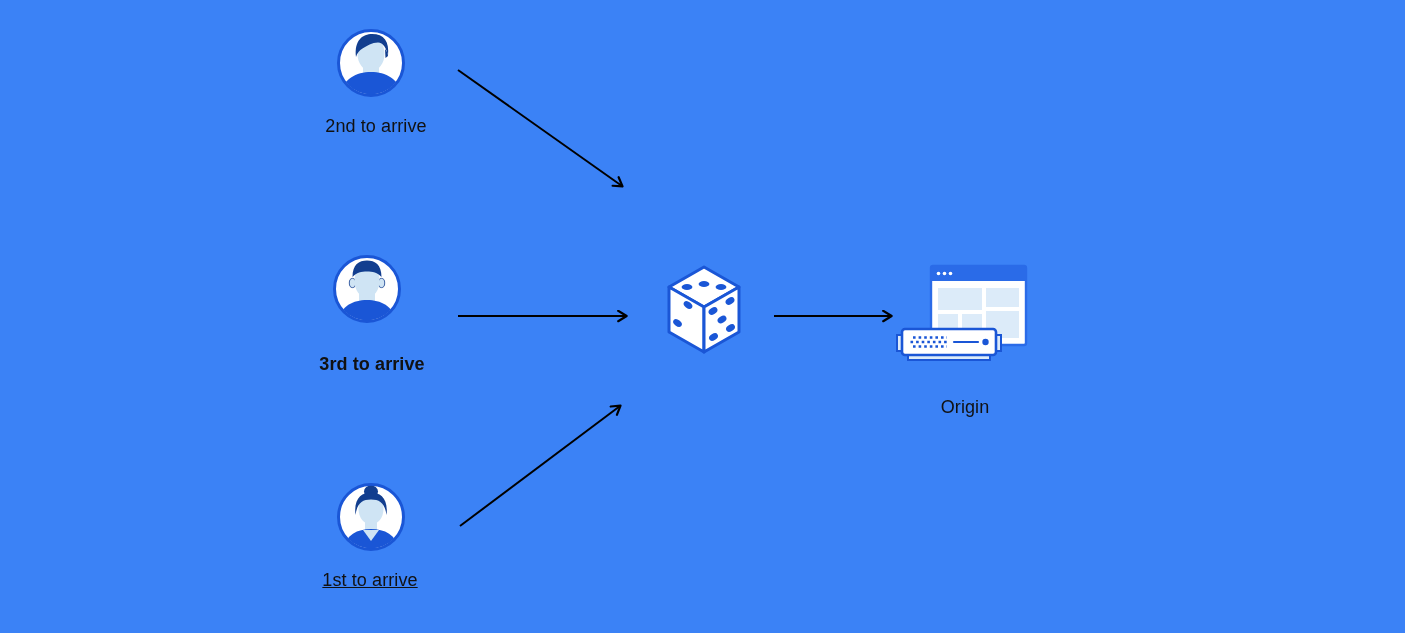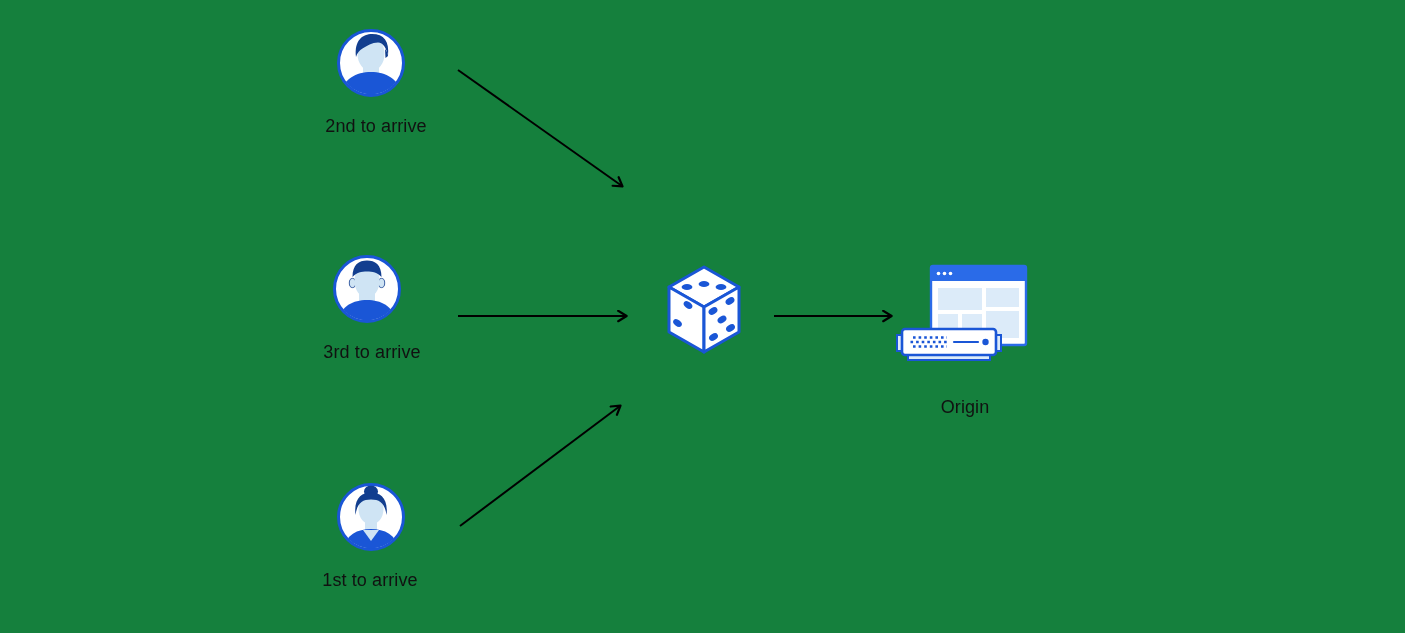--- a/index.html
+++ b/index.html
@@ -5,21 +5,21 @@
   html, body {
     margin: 0;
     padding: 0;
     background: #ffffff;
     font-family: "Liberation Sans", sans-serif;
   }
   .canvas {
     position: relative;
     width: 1405px;
     height: 633px;
-    background: #15803d;
+    background: #3b82f6;
     overflow: hidden;
   }
   .abs { position: absolute; }
   .node-label {
     position: absolute;
     width: 140px;
     text-align: center;
     font-size: 18px;
     line-height: 20px;
     color: #111111;
@@ -75,39 +75,39 @@
     <circle cx="36" cy="36" r="32.5" fill="#ffffff" stroke="#1a56d6" stroke-width="3"></circle>
     <g clip-path="url(#clipB)">
       <rect x="28" y="34" width="16" height="18" fill="#cfe4f4"></rect>
       <path d="M6,72 C8,54 21,47 36,47 C51,47 64,54 66,72 Z" fill="#1a56d6"></path>
       <ellipse cx="21.5" cy="30" rx="3.2" ry="4.6" fill="#cfe4f4" stroke="#123e8f" stroke-width="0.8"></ellipse>
       <ellipse cx="50.5" cy="30" rx="3.2" ry="4.6" fill="#cfe4f4" stroke="#123e8f" stroke-width="0.8"></ellipse>
       <path d="M36,12 C28,12 23.5,19 23.5,28 C23.5,37 29,44.5 36,44.5 C43,44.5 48.5,37 48.5,28 C48.5,19 44,12 36,12 Z" fill="#cfe4f4"></path>
       <path d="M21.5,24 C21.5,11.5 28,7.5 36,7.5 C44,7.5 50.5,11.5 50.5,24 C46.5,19.5 41.5,18.5 36,18.5 C30.5,18.5 25.5,19.5 21.5,24 Z" fill="#123e8f"></path>
     </g>
   </svg>
-  <div class="node-label" style="left:302px; top:342px;">3rd to arrive</div>
+  <div class="node-label" style="left:302px; top:354px;font-weight:bold;">3rd to arrive</div>
 
   <svg class="abs" style="left:335px; top:481px;" width="72" height="72" viewBox="0 0 72 72" xmlns="http://www.w3.org/2000/svg">
     <defs>
         <clipPath id="clipC">
           <circle cx="36" cy="36" r="31.5"></circle>
         </clipPath>
       </defs>
     <circle cx="36" cy="36" r="32.5" fill="#ffffff" stroke="#1a56d6" stroke-width="3"></circle>
     <g clip-path="url(#clipC)">
       <rect x="30" y="34" width="12" height="18" fill="#cfe4f4"></rect>
       <path d="M7,72 C9,55 21,48 36,48 C51,48 63,55 65,72 Z" fill="#1a56d6"></path>
       <path d="M28,49 L44,49 L36,60 Z" fill="#cfe4f4"></path>
       <ellipse cx="36" cy="10.5" rx="7" ry="6" fill="#123e8f"></ellipse>
       <path d="M36,13 C27.5,13 23.5,20 23.5,28 C23.5,36.5 29,43.5 36,43.5 C43,43.5 48.5,36.5 48.5,28 C48.5,20 44.5,13 36,13 Z" fill="#cfe4f4"></path>
       <path d="M20.5,34 C18.5,17 27,11.5 36,11.5 C45,11.5 53.5,17 51.5,34 C50,23 45.5,18.5 36,18.5 C26.5,18.5 22,23 20.5,34 Z" fill="#123e8f"></path>
     </g>
   </svg>
-  <div class="node-label" style="left:300px; top:570px;">1st to arrive</div>
+  <div class="node-label" style="left:300px; top:570px;text-decoration:underline;">1st to arrive</div>
 
   <svg class="abs" style="left:666px; top:264px;" width="76" height="92" viewBox="0 0 76 92" xmlns="http://www.w3.org/2000/svg">
     <g stroke="#1a56d6" stroke-width="3" stroke-linejoin="round" fill="#ffffff">
       <polygon points="38,3 73,23 38,43 3,23"></polygon>
       <polygon points="3,23 38,43 38,88 3,68"></polygon>
       <polygon points="73,23 38,43 38,88 73,68"></polygon>
     </g>
     <g fill="#1a56d6">
 
       <ellipse cx="21" cy="23" rx="5.4" ry="3"></ellipse>

